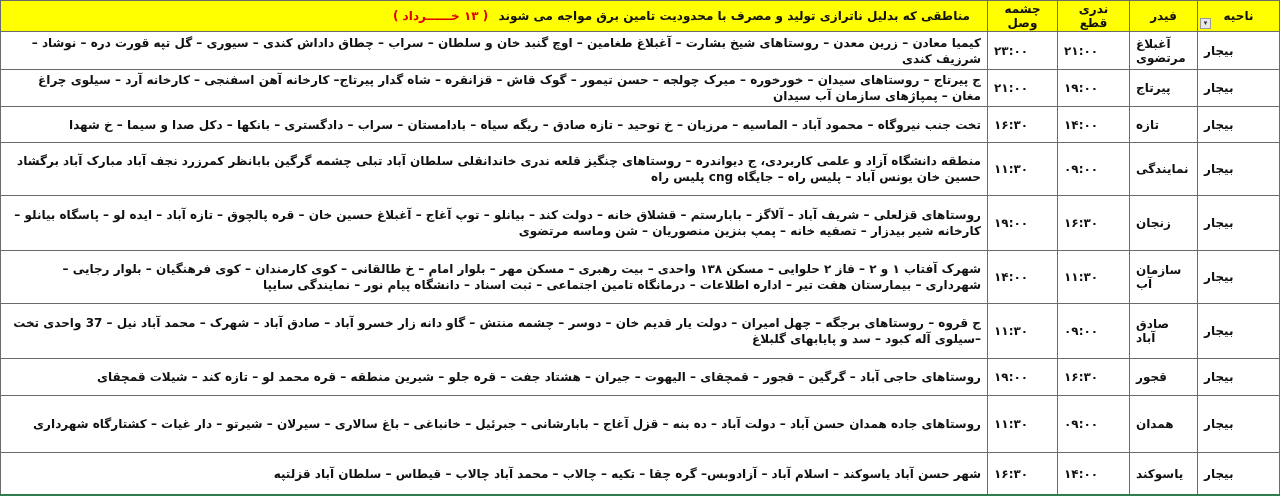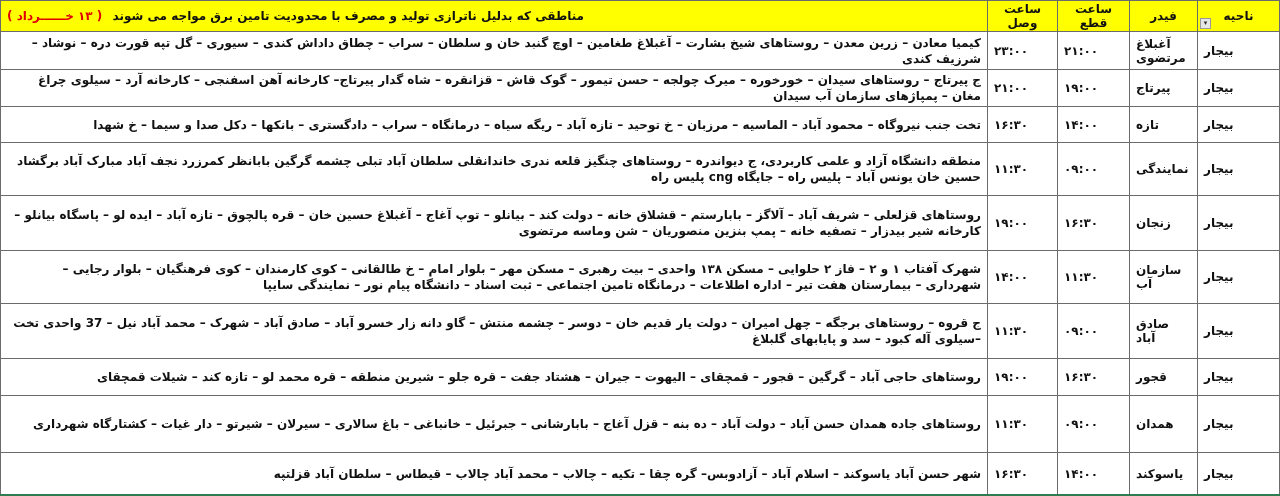--- a/index.html
+++ b/index.html
@@ -7,21 +7,21 @@
   .sheet { position:relative; width:1280px; height:496px; background:#fff; }
   table.grid {
     position:absolute; left:0; top:0; width:1280px; height:496px;
     border-collapse:collapse; table-layout:fixed; direction:rtl;
   }
   table.grid td, table.grid th {
     border:1px solid #6b6b6b; padding:0 6px; font-weight:bold; color:#111;
     font-size:12px; vertical-align:middle; overflow:hidden;
   }
   thead th { background:#ffff00; height:30px; font-size:12.5px; text-align:center; position:relative; }
-  thead th.title-cell { text-align:left; padding-right:17px; }
+  thead th.title-cell { text-align:right; padding-right:17px; }
   .title-date { color:#e00000; margin-right:6px; }
   .filter-btn {
     position:absolute; left:2px; bottom:2px; width:9px; height:9px;
     background:#e6e6e6; border:1px solid #9a9a9a; font-size:7px; line-height:9px; text-align:center; color:#333;
   }
   td.c-center { text-align:left; }
   td.areas { text-align:right; line-height:16px; padding-right:10px; font-size:12px; }
   .num { font-family:"DejaVu Sans", sans-serif; font-size:12.5px; }
   tr.last td { border-bottom:2px solid #2e7d4f; }
 </style>
@@ -37,22 +37,22 @@
       <col style="width:70px">
       <col>
     </colgroup>
     <thead>
       <tr>
         <th>
           <span>ناحیه</span>
           <span class="filter-btn">▾</span>
         </th>
         <th>فیدر</th>
-        <th>ساعت قطع</th>
-        <th>ساعت وصل</th>
+        <th>ندری قطع</th>
+        <th>چشمه وصل</th>
         <th class="title-cell">
           <span>مناطقی که بدلیل ناترازی تولید و مصرف با محدودیت تامین برق مواجه می شوند</span>
           <span class="title-date">( ۱۳ خــــــرداد )</span>
         </th>
       </tr>
     </thead>
     <tbody>
       <tr style="height:38px">
         <td class="c-center">بیجار</td>
         <td class="c-center">آغبلاغ مرتضوی</td>
@@ -65,21 +65,21 @@
         <td class="c-center">پیرتاج</td>
         <td class="c-center num">۱۹:۰۰</td>
         <td class="c-center num">۲۱:۰۰</td>
         <td class="areas">ج پیرتاج – روستاهای سیدان – خورخوره – میرک چولجه – حسن تیمور – گوک قاش – قزانقره – شاه گدار پیرتاج– کارخانه آهن اسفنجی – کارخانه آرد – سیلوی چراغ مغان – پمپاژهای سازمان آب سیدان</td>
       </tr>
       <tr style="height:36px">
         <td class="c-center">بیجار</td>
         <td class="c-center">تازه</td>
         <td class="c-center num">۱۴:۰۰</td>
         <td class="c-center num">۱۶:۳۰</td>
-        <td class="areas">تخت جنب نیروگاه – محمود آباد – الماسیه – مرزبان – خ توحید – تازه آباد – ریگه سیاه – درمانگاه – سراب – دادگستری – بانکها – دکل صدا و سیما – خ شهدا</td>
+        <td class="areas">تخت جنب نیروگاه – محمود آباد – الماسیه – مرزبان – خ توحید – تازه صادق – ریگه سیاه – بادامستان – سراب – دادگستری – بانکها – دکل صدا و سیما – خ شهدا</td>
       </tr>
       <tr style="height:53px">
         <td class="c-center">بیجار</td>
         <td class="c-center">نمایندگی</td>
         <td class="c-center num">۰۹:۰۰</td>
         <td class="c-center num">۱۱:۳۰</td>
         <td class="areas">منطقه دانشگاه آزاد و علمی کاربردی، ج دیواندره – روستاهای چنگیز قلعه ندری خاندانقلی سلطان آباد تبلی چشمه گرگین بابانظر کمرزرد نجف آباد مبارک آباد برگشاد حسین خان یونس آباد – پلیس راه – جایگاه cng پلیس راه</td>
       </tr>
       <tr style="height:55px">
         <td class="c-center">بیجار</td>

